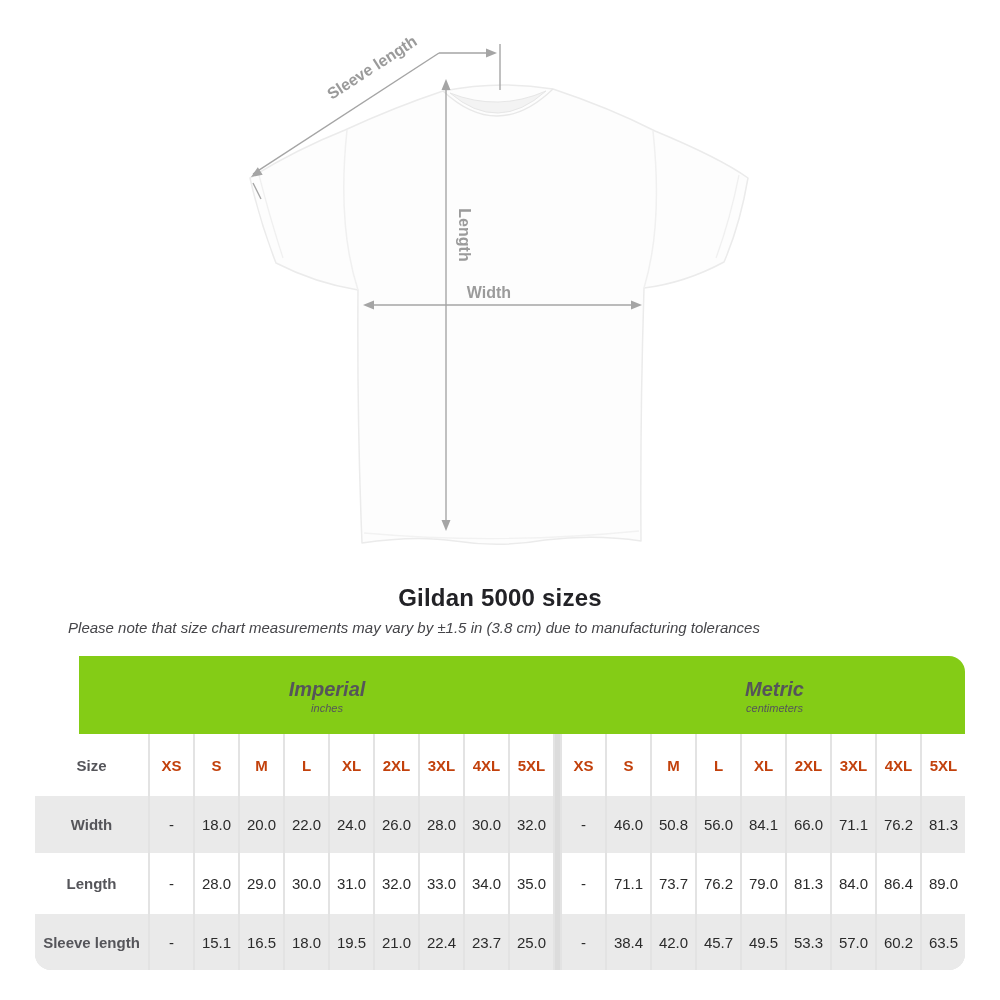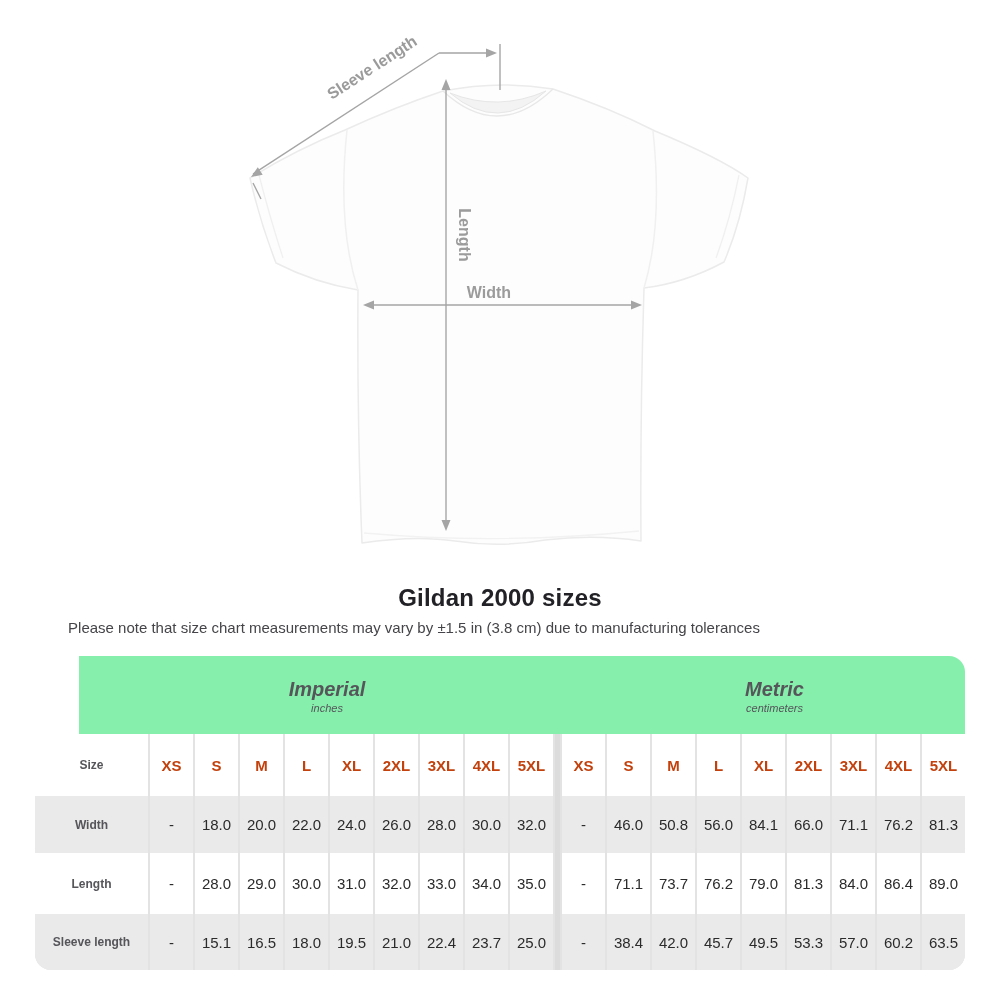--- a/index.html
+++ b/index.html
@@ -9,49 +9,49 @@
   }
   
   .diagram-svg{position:absolute;left:0;top:0;}
   
   .chart-title{
     position:absolute;left:0;top:584px;width:1000px;text-align:center;
     font-size:24px;font-weight:700;color:#222226;letter-spacing:.2px;
   }
   .chart-subtitle{
     position:absolute;left:0;top:619px;width:828px;text-align:center;
-    font-size:15px;color:#454549;
+    font-size:15px;font-style:italic;color:#454549;
   }
   
   .size-table{
     position:absolute;left:35px;top:656px;width:930px;
     border-radius:16px;overflow:hidden;
   }
   .trow{
     display:grid;
     grid-template-columns:113px repeat(9,1fr) 5px repeat(9,1fr);
     column-gap:2px;
   }
-  .band{background:#86efac;height:78px;margin-left:44px;}
+  .band{background:#84cc16;height:78px;margin-left:44px;}
   .band .sect{display:flex;flex-direction:column;align-items:center;justify-content:center;padding-top:4px;}
   .band .sect .big{font-size:20px;font-weight:700;font-style:italic;color:#55555a;line-height:1.15;}
   .band .sect .small{font-size:11px;font-style:italic;color:#55555a;line-height:1.3;}
   .sect-imperial{grid-column:1 / span 10;}
   .sect-metric{grid-column:12 / span 9;}
   .rw{background:#e3e3e3;}
   .cell{display:flex;align-items:center;justify-content:center;font-size:15px;color:#2b2b2b;}
   .row-size{height:62px;}
   .row-size .cell{background:#ffffff;font-weight:700;color:#c2410c;}
   .row-a{height:57px;}
   .row-a .cell{background:#eaeaea;}
   .row-b{height:61px;}
   .row-b .cell{background:#ffffff;}
   .row-c{height:56px;}
   .row-c .cell{background:#eaeaea;}
-  .cell.lab{font-weight:700;color:#55555a;font-size:12px;}
+  .cell.lab{font-weight:700;color:#55555a;font-size:15px;}
   .vdiv{background:#dcdcdc;}
 </style>
 </head>
 <body>
 
 <div class="canvas">
 
   <svg class="diagram-svg" width="1000" height="575" viewBox="0 0 1000 575">
 
     <g>
@@ -107,21 +107,21 @@
       <polygon points="497,53 486,48.5 486,57.5"></polygon>
     </g>
 
     <g fill="#9b9b9b" font-family="Liberation Sans, sans-serif" font-size="16" font-weight="700">
       <text x="375" y="72" text-anchor="middle" transform="rotate(-33 375 72)">Sleeve length</text>
       <text x="459" y="235" text-anchor="middle" transform="rotate(90 459 235)">Length</text>
       <text x="489" y="298" text-anchor="middle">Width</text>
     </g>
   </svg>
 
-  <div class="chart-title">Gildan 2000 sizes</div>
+  <div class="chart-title">Gildan 5000 sizes</div>
   <div class="chart-subtitle">Please note that size chart measurements may vary by ±1.5 in (3.8 cm) due to manufacturing tolerances</div>
 
   <div class="size-table">
 
     <div class="trow band">
       <div class="sect sect-imperial">
         <span class="big">Imperial</span>
         <span class="small">inches</span>
       </div>
       <div class="sect sect-metric">

